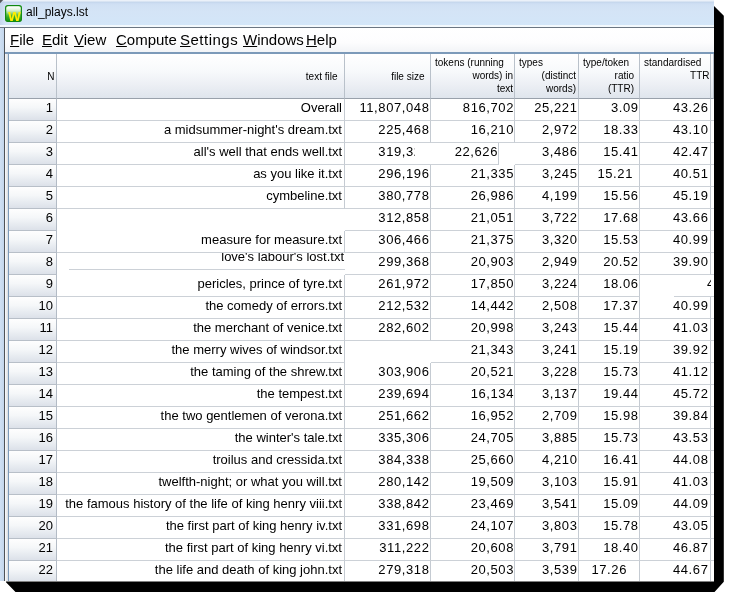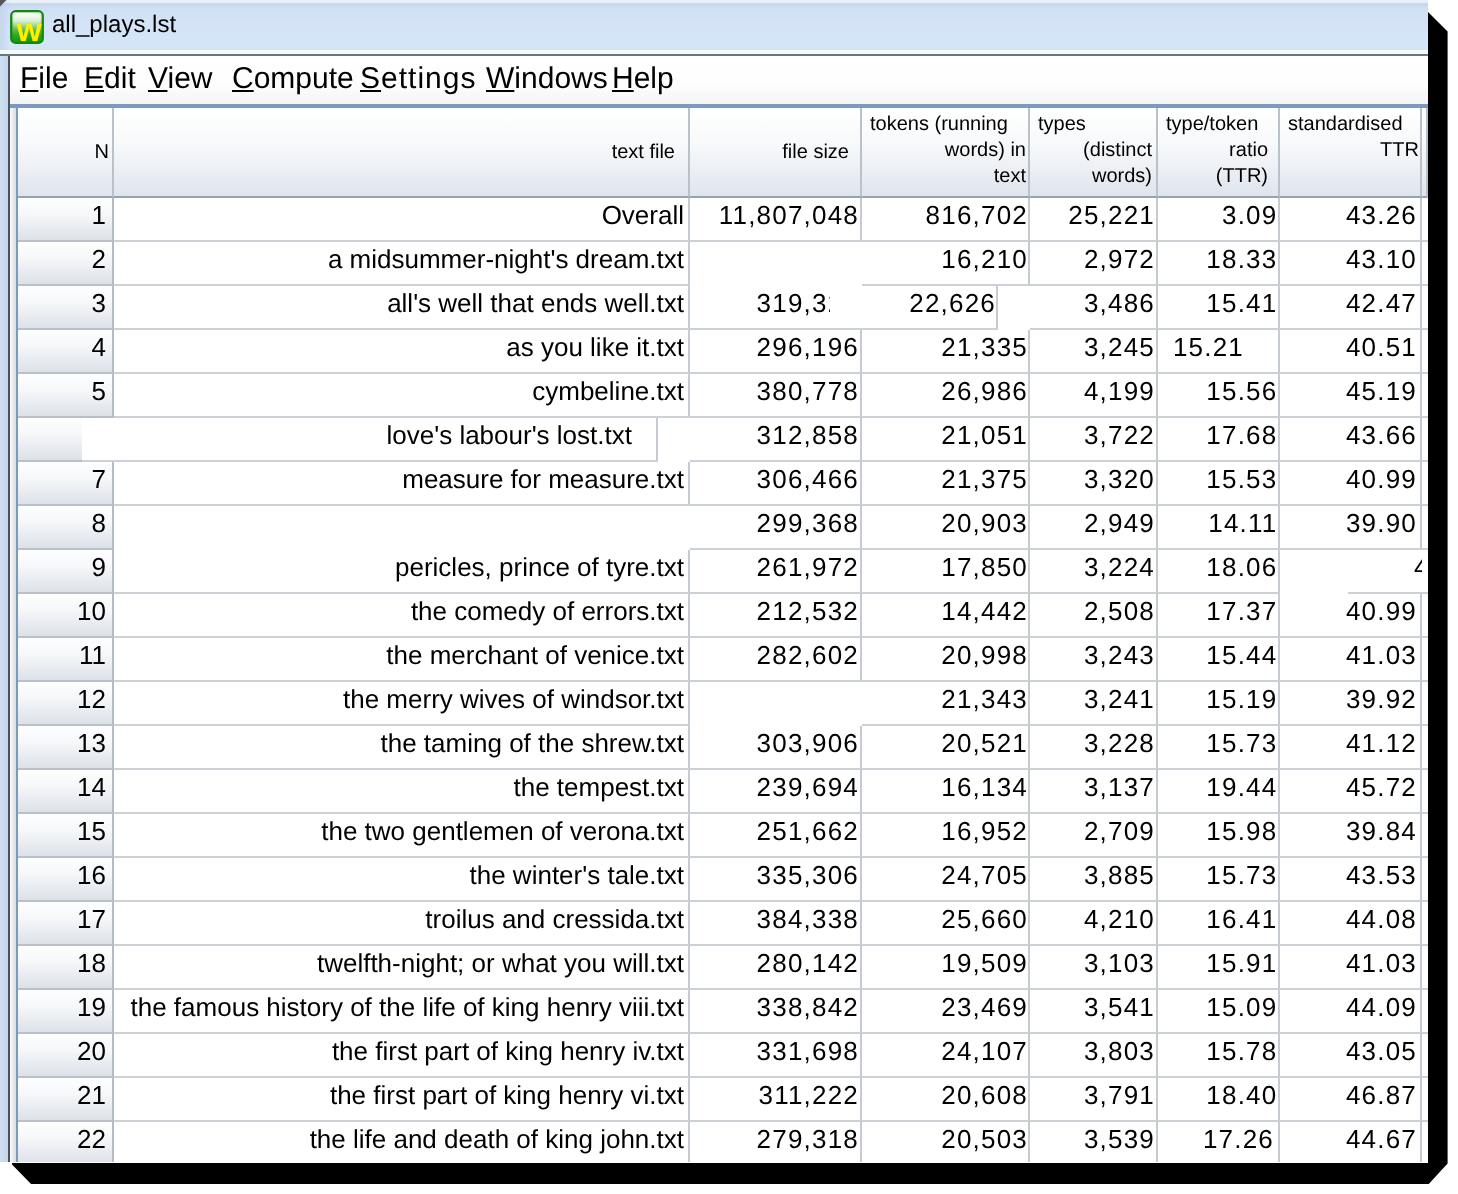--- a/index.html
+++ b/index.html
@@ -116,20 +116,21 @@
           <div class="cell r num" style="left:336px;width:86px;padding-right:0.5px;">11,807,048</div>
           <div class="cell r num" style="left:422px;width:84px;padding-right:0px;">816,702</div>
           <div class="cell r num" style="left:506px;width:64px;padding-right:0.5px;">25,221</div>
           <div class="cell r num" style="left:570px;width:61px;padding-right:0.3px;">3.09</div>
           <div class="cell r num" style="left:631px;width:71px;padding-right:1.5px;">43.26</div>
           <div class="cell" style="left:702px;width:3px;border-right:none;"></div>
         </div>
         <div class="row" style="top:67.0px;">
           <div class="cell ncell r" style="left:0px;width:48px;padding-right:3px;">2</div>
           <div class="cell r" style="left:48px;width:288px;padding-right:2px;">a midsummer-night's dream.txt</div>
+          <div class="cell r num" style="left:336px;width:86px;padding-right:0.5px;">225,468</div>
           <div class="cell r num" style="left:422px;width:84px;padding-right:0px;">16,210</div>
           <div class="cell r num" style="left:506px;width:64px;padding-right:0.5px;">2,972</div>
           <div class="cell r num" style="left:570px;width:61px;padding-right:0.3px;">18.33</div>
           <div class="cell r num" style="left:631px;width:71px;padding-right:1.5px;">43.10</div>
           <div class="cell" style="left:702px;width:3px;border-right:none;"></div>
         </div>
         <div class="row" style="top:89.0px;">
           <div class="cell ncell r" style="left:0px;width:48px;padding-right:3px;">3</div>
           <div class="cell r" style="left:48px;width:288px;padding-right:2px;">all's well that ends well.txt</div>
           <div class="cell r num" style="left:336px;width:86px;padding-right:0.5px;">319,324</div>
@@ -138,37 +139,37 @@
           <div class="cell r num" style="left:570px;width:61px;padding-right:0.3px;">15.41</div>
           <div class="cell r num" style="left:631px;width:71px;padding-right:1.5px;">42.47</div>
           <div class="cell" style="left:702px;width:3px;border-right:none;"></div>
         </div>
         <div class="row" style="top:111.0px;">
           <div class="cell ncell r" style="left:0px;width:48px;padding-right:3px;">4</div>
           <div class="cell r" style="left:48px;width:288px;padding-right:2px;">as you like it.txt</div>
           <div class="cell r num" style="left:336px;width:86px;padding-right:0.5px;">296,196</div>
           <div class="cell r num" style="left:422px;width:84px;padding-right:0px;">21,335</div>
           <div class="cell r num" style="left:506px;width:64px;padding-right:0.5px;">3,245</div>
-          <div class="cell r num" style="left:570px;width:61px;padding-right:17px;">15.21</div>
+          <div class="cell r num" style="left:570px;width:61px;padding-right:6px;">15.21</div>
           <div class="cell r num" style="left:631px;width:71px;padding-right:1.5px;">40.51</div>
           <div class="cell" style="left:702px;width:3px;border-right:none;"></div>
         </div>
         <div class="row" style="top:133.0px;">
           <div class="cell ncell r" style="left:0px;width:48px;padding-right:3px;">5</div>
           <div class="cell r" style="left:48px;width:288px;padding-right:2px;">cymbeline.txt</div>
           <div class="cell r num" style="left:336px;width:86px;padding-right:0.5px;">380,778</div>
           <div class="cell r num" style="left:422px;width:84px;padding-right:0px;">26,986</div>
           <div class="cell r num" style="left:506px;width:64px;padding-right:0.5px;">4,199</div>
           <div class="cell r num" style="left:570px;width:61px;padding-right:0.3px;">15.56</div>
           <div class="cell r num" style="left:631px;width:71px;padding-right:1.5px;">45.19</div>
           <div class="cell" style="left:702px;width:3px;border-right:none;"></div>
         </div>
         <div class="row" style="top:155.0px;">
           <div class="cell ncell r" style="left:0px;width:48px;padding-right:3px;">6</div>
-          <div class="cell r" style="left:32px;width:288px;padding-right:12px;">love's labour's lost.txt</div>
+          <div class="cell r" style="left:60px;width:288px;padding-right:12px;margin-top:39px;">love's labour's lost.txt</div>
           <div class="cell r num" style="left:336px;width:86px;padding-right:0.5px;">312,858</div>
           <div class="cell r num" style="left:422px;width:84px;padding-right:0px;">21,051</div>
           <div class="cell r num" style="left:506px;width:64px;padding-right:0.5px;">3,722</div>
           <div class="cell r num" style="left:570px;width:61px;padding-right:0.3px;">17.68</div>
           <div class="cell r num" style="left:631px;width:71px;padding-right:1.5px;">43.66</div>
           <div class="cell" style="left:702px;width:3px;border-right:none;"></div>
         </div>
         <div class="row" style="top:177.0px;">
           <div class="cell ncell r" style="left:0px;width:48px;padding-right:3px;">7</div>
           <div class="cell r" style="left:48px;width:288px;padding-right:2px;">measure for measure.txt</div>
@@ -177,21 +178,21 @@
           <div class="cell r num" style="left:506px;width:64px;padding-right:0.5px;">3,320</div>
           <div class="cell r num" style="left:570px;width:61px;padding-right:0.3px;">15.53</div>
           <div class="cell r num" style="left:631px;width:71px;padding-right:1.5px;">40.99</div>
           <div class="cell" style="left:702px;width:3px;border-right:none;"></div>
         </div>
         <div class="row" style="top:199.0px;">
           <div class="cell ncell r" style="left:0px;width:48px;padding-right:3px;">8</div>
           <div class="cell r num" style="left:336px;width:86px;padding-right:0.5px;">299,368</div>
           <div class="cell r num" style="left:422px;width:84px;padding-right:0px;">20,903</div>
           <div class="cell r num" style="left:506px;width:64px;padding-right:0.5px;">2,949</div>
-          <div class="cell r num" style="left:570px;width:61px;padding-right:0.3px;">14.11</div>
+          <div class="cell r num" style="left:570px;width:61px;padding-right:0.3px;">20.52</div>
           <div class="cell r num" style="left:631px;width:71px;padding-right:1.5px;">39.90</div>
           <div class="cell" style="left:702px;width:3px;border-right:none;"></div>
         </div>
         <div class="row" style="top:221.0px;">
           <div class="cell ncell r" style="left:0px;width:48px;padding-right:3px;">9</div>
           <div class="cell r" style="left:48px;width:288px;padding-right:2px;">pericles, prince of tyre.txt</div>
           <div class="cell r num" style="left:336px;width:86px;padding-right:0.5px;">261,972</div>
           <div class="cell r num" style="left:422px;width:84px;padding-right:0px;">17,850</div>
           <div class="cell r num" style="left:506px;width:64px;padding-right:0.5px;">3,224</div>
           <div class="cell r num" style="left:570px;width:61px;padding-right:0.3px;">18.06</div>
@@ -317,21 +318,21 @@
           <div class="cell r num" style="left:570px;width:61px;padding-right:0.3px;">18.40</div>
           <div class="cell r num" style="left:631px;width:71px;padding-right:1.5px;">46.87</div>
           <div class="cell" style="left:702px;width:3px;border-right:none;"></div>
         </div>
         <div class="row" style="top:507.0px;">
           <div class="cell ncell r" style="left:0px;width:48px;padding-right:3px;">22</div>
           <div class="cell r" style="left:48px;width:288px;padding-right:2px;">the life and death of king john.txt</div>
           <div class="cell r num" style="left:336px;width:86px;padding-right:0.5px;">279,318</div>
           <div class="cell r num" style="left:422px;width:84px;padding-right:0px;">20,503</div>
           <div class="cell r num" style="left:506px;width:64px;padding-right:0.5px;">3,539</div>
-          <div class="cell r num" style="left:570px;width:61px;padding-right:2px;">17.26</div>
+          <div class="cell r num" style="left:570px;width:61px;padding-right:12px;">17.26</div>
           <div class="cell r num" style="left:631px;width:71px;padding-right:1.5px;">44.67</div>
           <div class="cell" style="left:702px;width:3px;border-right:none;"></div>
         </div>
   </div>
 </div>
 <svg width="729" height="597" viewBox="0 0 729 597" style="position:absolute;left:0;top:0;pointer-events:none;">
 <polygon points="0,0 3.2,0 0,3.2" fill="#3f3f3f" opacity="0.85"></polygon>
 <polygon points="714,6 723.8,15.8 723.8,581.8 714.5,591.9 714.5,592 15.5,592 6,582.3 6,581.5 714,581.5" fill="#000000"></polygon>
 </svg>
 </div>

